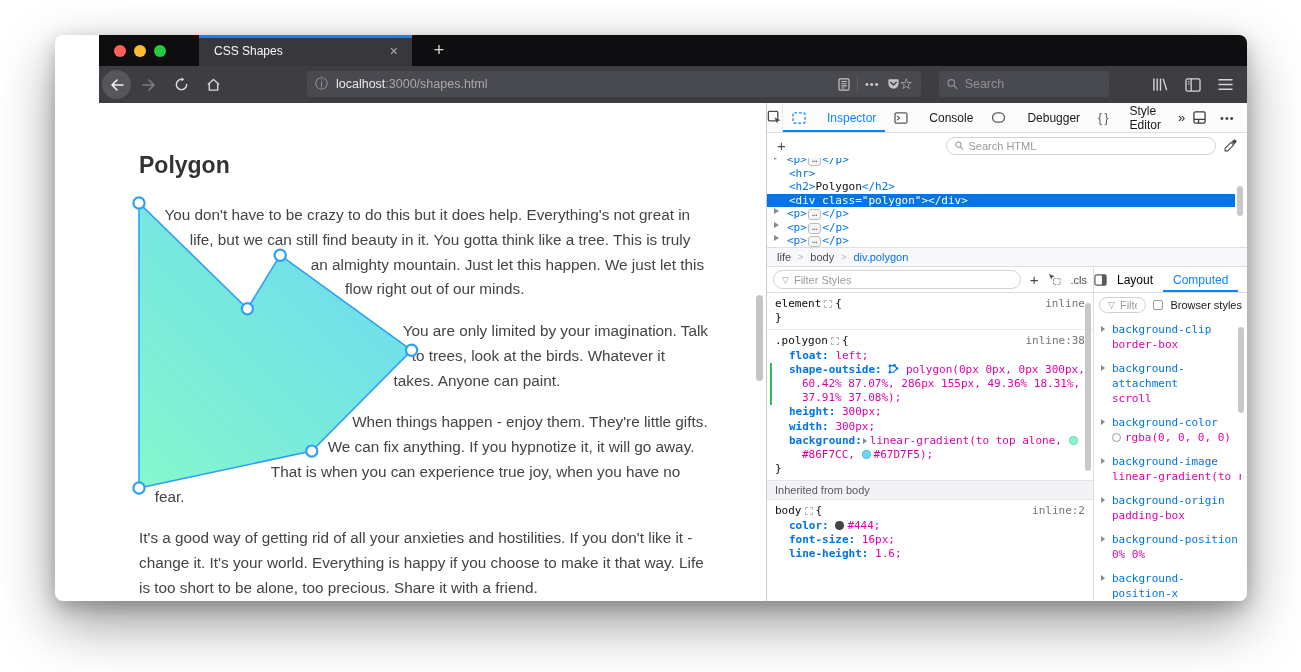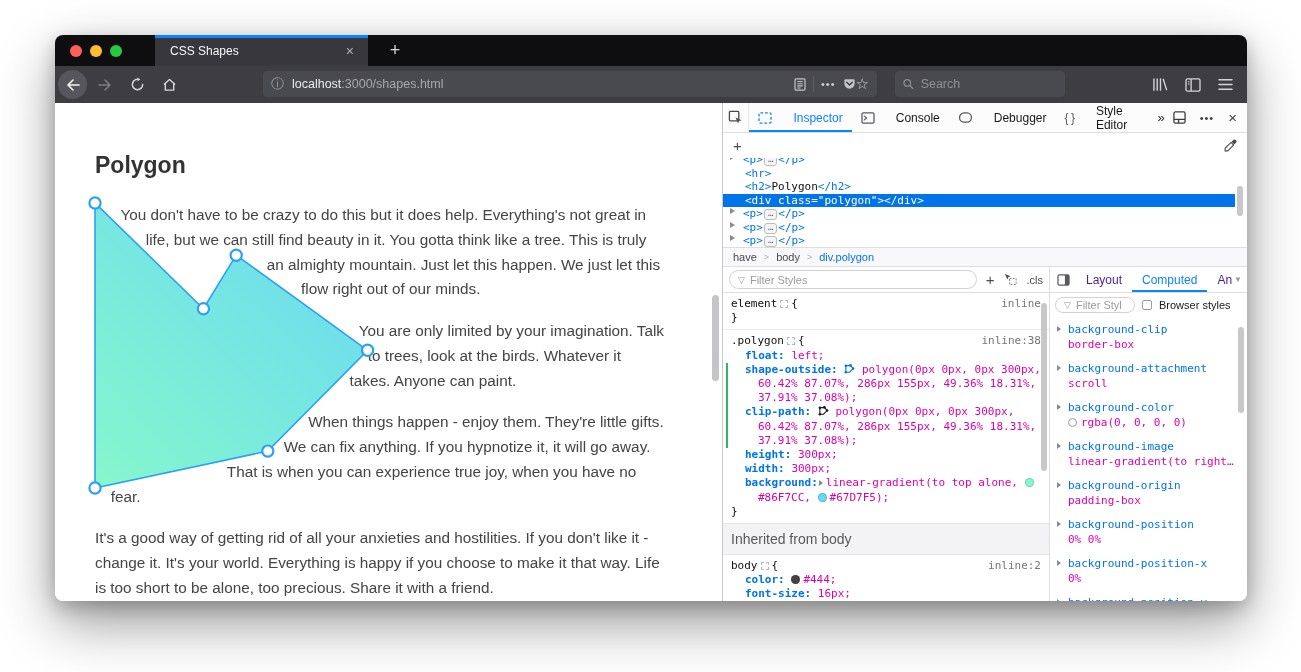--- a/index.html
+++ b/index.html
@@ -1,21 +1,21 @@
 <!DOCTYPE html>
 <html><head>
 <meta charset="utf-8">
 <style>
   * { margin:0; padding:0; box-sizing:border-box; }
   html,body { width:1301px; height:672px; background:#ffffff; font-family:"Liberation Sans", sans-serif; }
   .window {
     position:absolute; left:55px; top:35px; width:1192px; height:566px;
     border-radius:8px; overflow:hidden; background:#fff;
     box-shadow:0 22px 55px rgba(0,0,0,.40), 0 6px 18px rgba(0,0,0,.22);
-    display:flex; flex-direction:column;
+    display:flex; flex-direction:column;padding-left:44px;
   }
   
   .titlebar { position:relative; height:31px; background:#0e0e10; flex:none; }
   .traffic { position:absolute; left:15px; top:10px; display:flex; gap:8px; }
   .traffic span { width:12px; height:12px; border-radius:50%; display:block; }
   .tl-close { background:#ff5f58; } .tl-min { background:#ffbd2e; } .tl-max { background:#28c840; }
   .tab { position:absolute; left:100px; top:0; width:213px; height:31px; background:#37373c;
          display:flex; align-items:center; padding:0 10px 0 15px; }
   .tab::before { content:""; position:absolute; left:0; top:0; right:0; height:3px; background:#0a84ff; }
   .tab-title { color:#f9f9fa; font-size:12px; flex:1; white-space:nowrap; overflow:hidden; }
@@ -105,28 +105,28 @@
   .hl-box { display:inline-block; width:8px; height:8px; border:1px dashed #b9b9bd; vertical-align:-1px; margin:0 3px; }
   .prop { padding-left:35px; text-indent:-13px; }
   .pname { color:#0074e8;font-weight:bold; }
   .pval { color:#dd00a9; }
   .rule-sep { border-top:1px solid #ebebed; margin:4px 0; }
   .changed-group { border-left:2px solid #2cbb5f; margin-left:3px; }
   .changed-group .prop { padding-left:30px; }
   .swatch { display:inline-block; width:9px; height:9px; border-radius:50%; vertical-align:-1px; margin-right:3px; border:1px solid rgba(0,0,0,.15); }
   .val-twisty { display:inline-block; width:0; height:0; border-left:4px solid #8a8a8e;
     border-top:3px solid transparent; border-bottom:3px solid transparent; margin:0 3px 0 1px; }
-  .inherited { height:32px; background:#f3f3f5; border-top:1px solid #e5e5e7; border-bottom:1px solid #e5e5e7;
-    font-family:"Liberation Sans",sans-serif; font-size:14px; color:#58585c; display:flex; align-items:center; padding:0 8px; margin:4px 0; }
+  .inherited { height:20px; background:#f3f3f5; border-top:1px solid #e5e5e7; border-bottom:1px solid #e5e5e7;
+    font-family:"Liberation Sans",sans-serif; font-size:11px; color:#58585c; display:flex; align-items:center; padding:0 8px; margin:4px 0; }
   .rules-scroll { position:absolute; right:2px; top:10px; width:6px; height:168px; border-radius:3px; background:#c8c8cb; }
   
   .computed { flex:1; display:flex; flex-direction:column; min-width:0; position:relative; }
   .side-tabs { height:26px; flex:none; display:flex; align-items:stretch; border-bottom:1px solid #dededf; }
   .collapse-btn { width:26px; display:flex; align-items:center; justify-content:center; }
-  .side-tab { display:flex; align-items:center; padding:0 10px; font-size:12px; color:#4c1d95; }
+  .side-tab { display:flex; align-items:center; padding:0 10px; font-size:12px; color:#000000; }
   .side-tab.active { color:#0a84ff; box-shadow:inset 0 -2px 0 #0a84ff; }
   .an-caret { display:flex; align-items:center; color:#9b9b9f; font-size:8px; padding-right:4px; }
   .computed-filter { height:23px; flex:none; display:flex; align-items:center; gap:7px; padding:0 5px; }
   .filter-styl { width:80px; height:16px; border-radius:8px; }
   .cbx { width:10px; height:10px; border:1px solid #9a9a9e; border-radius:2px; background:#fff; flex:none; }
   .cbx-label { font-size:11px; color:#18181a; white-space:nowrap; }
   .computed-list { flex:1; overflow:hidden; font-family:"DejaVu Sans Mono", monospace; font-size:11px;
     line-height:15px; padding:6px 6px 0 6px; }
   .c-item { margin-bottom:9px; position:relative; padding-left:12px; }
   .c-item .twisty { left:1px; top:4px; border-left-width:4px; border-top-width:3px; border-bottom-width:3px; }
@@ -284,20 +284,27 @@
               <path d="M1 9 H13 M6 9 V13" stroke="#3d3d41" stroke-width="1.4"></path>
             </svg>
           <span class="dots" style="color:#3d3d41;">•••</span>
           <span class="dt-close">×</span>
         </div>
       </div>
 
       <div class="markup-toolbar">
         <span class="add-node">+</span>
         <span class="spacer"></span>
+        <div class="pill search-html">
+          <svg width="9" height="9" viewBox="0 0 13 13">
+              <circle cx="5.2" cy="5.2" r="4" stroke="#9b9b9f" stroke-width="1.6" fill="none"></circle>
+              <path d="M8.2 8.2 L12 12" stroke="#9b9b9f" stroke-width="1.6" stroke-linecap="round"></path>
+            </svg>
+          <input readonly="" placeholder="Search HTML" style="">
+        </div>
         <svg width="13" height="13" viewBox="0 0 14 14">
             <path d="M12.8 1.2 a2 2 0 0 0-2.8 0 L8.2 3 L11 5.8 L12.8 4 a2 2 0 0 0 0-2.8 Z" fill="#4a4a4f"></path>
             <path d="M7.5 3.7 L10.3 6.5 L4 12.8 L1.2 12.8 L1.2 10 Z" fill="none" stroke="#4a4a4f" stroke-width="1.2"></path>
           </svg>
       </div>
 
       <div class="markup-tree">
         <div class="mt-rows">
           <div class="mt-row">
             <span class="twisty"></span>
@@ -322,21 +329,21 @@
           </div>
           <div class="mt-row">
             <span class="twisty"></span>
             <span class="tag">&lt;p&gt;</span><span class="mt-badge">…</span><span class="tag">&lt;/p&gt;</span>
           </div>
         </div>
         <div class="markup-scroll"></div>
       </div>
 
       <div class="breadcrumb">
-        <span>have</span>
+        <span>life</span>
         <span class="bc-sep">&gt;</span>
         <span>body</span>
         <span class="bc-sep">&gt;</span>
         <span class="bc-current">div.polygon</span>
       </div>
 
       <div class="dt-bottom">
 
         <div class="rules">
           <div class="rules-toolbar">
@@ -370,31 +377,20 @@
                 <span class="pname">shape-outside:</span>
                 <svg style="display:inline;vertical-align:-1px;" width="11" height="10" viewBox="0 0 12 11">
                     <polygon points="2,9 2,2 7,1.5 10,5 6,9" fill="none" stroke="#0074e8" stroke-width="1.2"></polygon>
                     <circle cx="2" cy="2" r="1.4" fill="#0074e8"></circle>
                     <circle cx="7" cy="1.5" r="1.4" fill="#0074e8"></circle>
                     <circle cx="10" cy="5" r="1.4" fill="#0074e8"></circle>
                     <circle cx="2" cy="9" r="1.4" fill="#0074e8"></circle>
                   </svg>
                 <span class="pval">polygon(0px 0px, 0px 300px, 60.42% 87.07%, 286px 155px, 49.36% 18.31%, 37.91% 37.08%);</span>
               </div>
-              <div class="prop">
-                <span class="pname">clip-path:</span>
-                <svg style="display:inline;vertical-align:-1px;" width="11" height="10" viewBox="0 0 12 11">
-                    <polygon points="2,9 2,2 7,1.5 10,5 6,9" fill="none" stroke="#1a1a1e" stroke-width="1.2"></polygon>
-                    <circle cx="2" cy="2" r="1.4" fill="#1a1a1e"></circle>
-                    <circle cx="7" cy="1.5" r="1.4" fill="#1a1a1e"></circle>
-                    <circle cx="10" cy="5" r="1.4" fill="#1a1a1e"></circle>
-                    <circle cx="2" cy="9" r="1.4" fill="#1a1a1e"></circle>
-                  </svg>
-                <span class="pval">polygon(0px 0px, 0px 300px, 60.42% 87.07%, 286px 155px, 49.36% 18.31%, 37.91% 37.08%);</span>
-              </div>
             </div>
             <div class="prop">
               <span class="pname">height:</span> <span class="pval">300px;</span>
             </div>
             <div class="prop">
               <span class="pname">width:</span> <span class="pval">300px;</span>
             </div>
             <div class="prop">
               <span class="pname">background:</span><span class="val-twisty"></span><span class="pval">linear-gradient(to top alone,</span>
               <span class="swatch" style="background-color: rgb(134, 247, 204);"></span><span class="pval">#86F7CC,</span>

